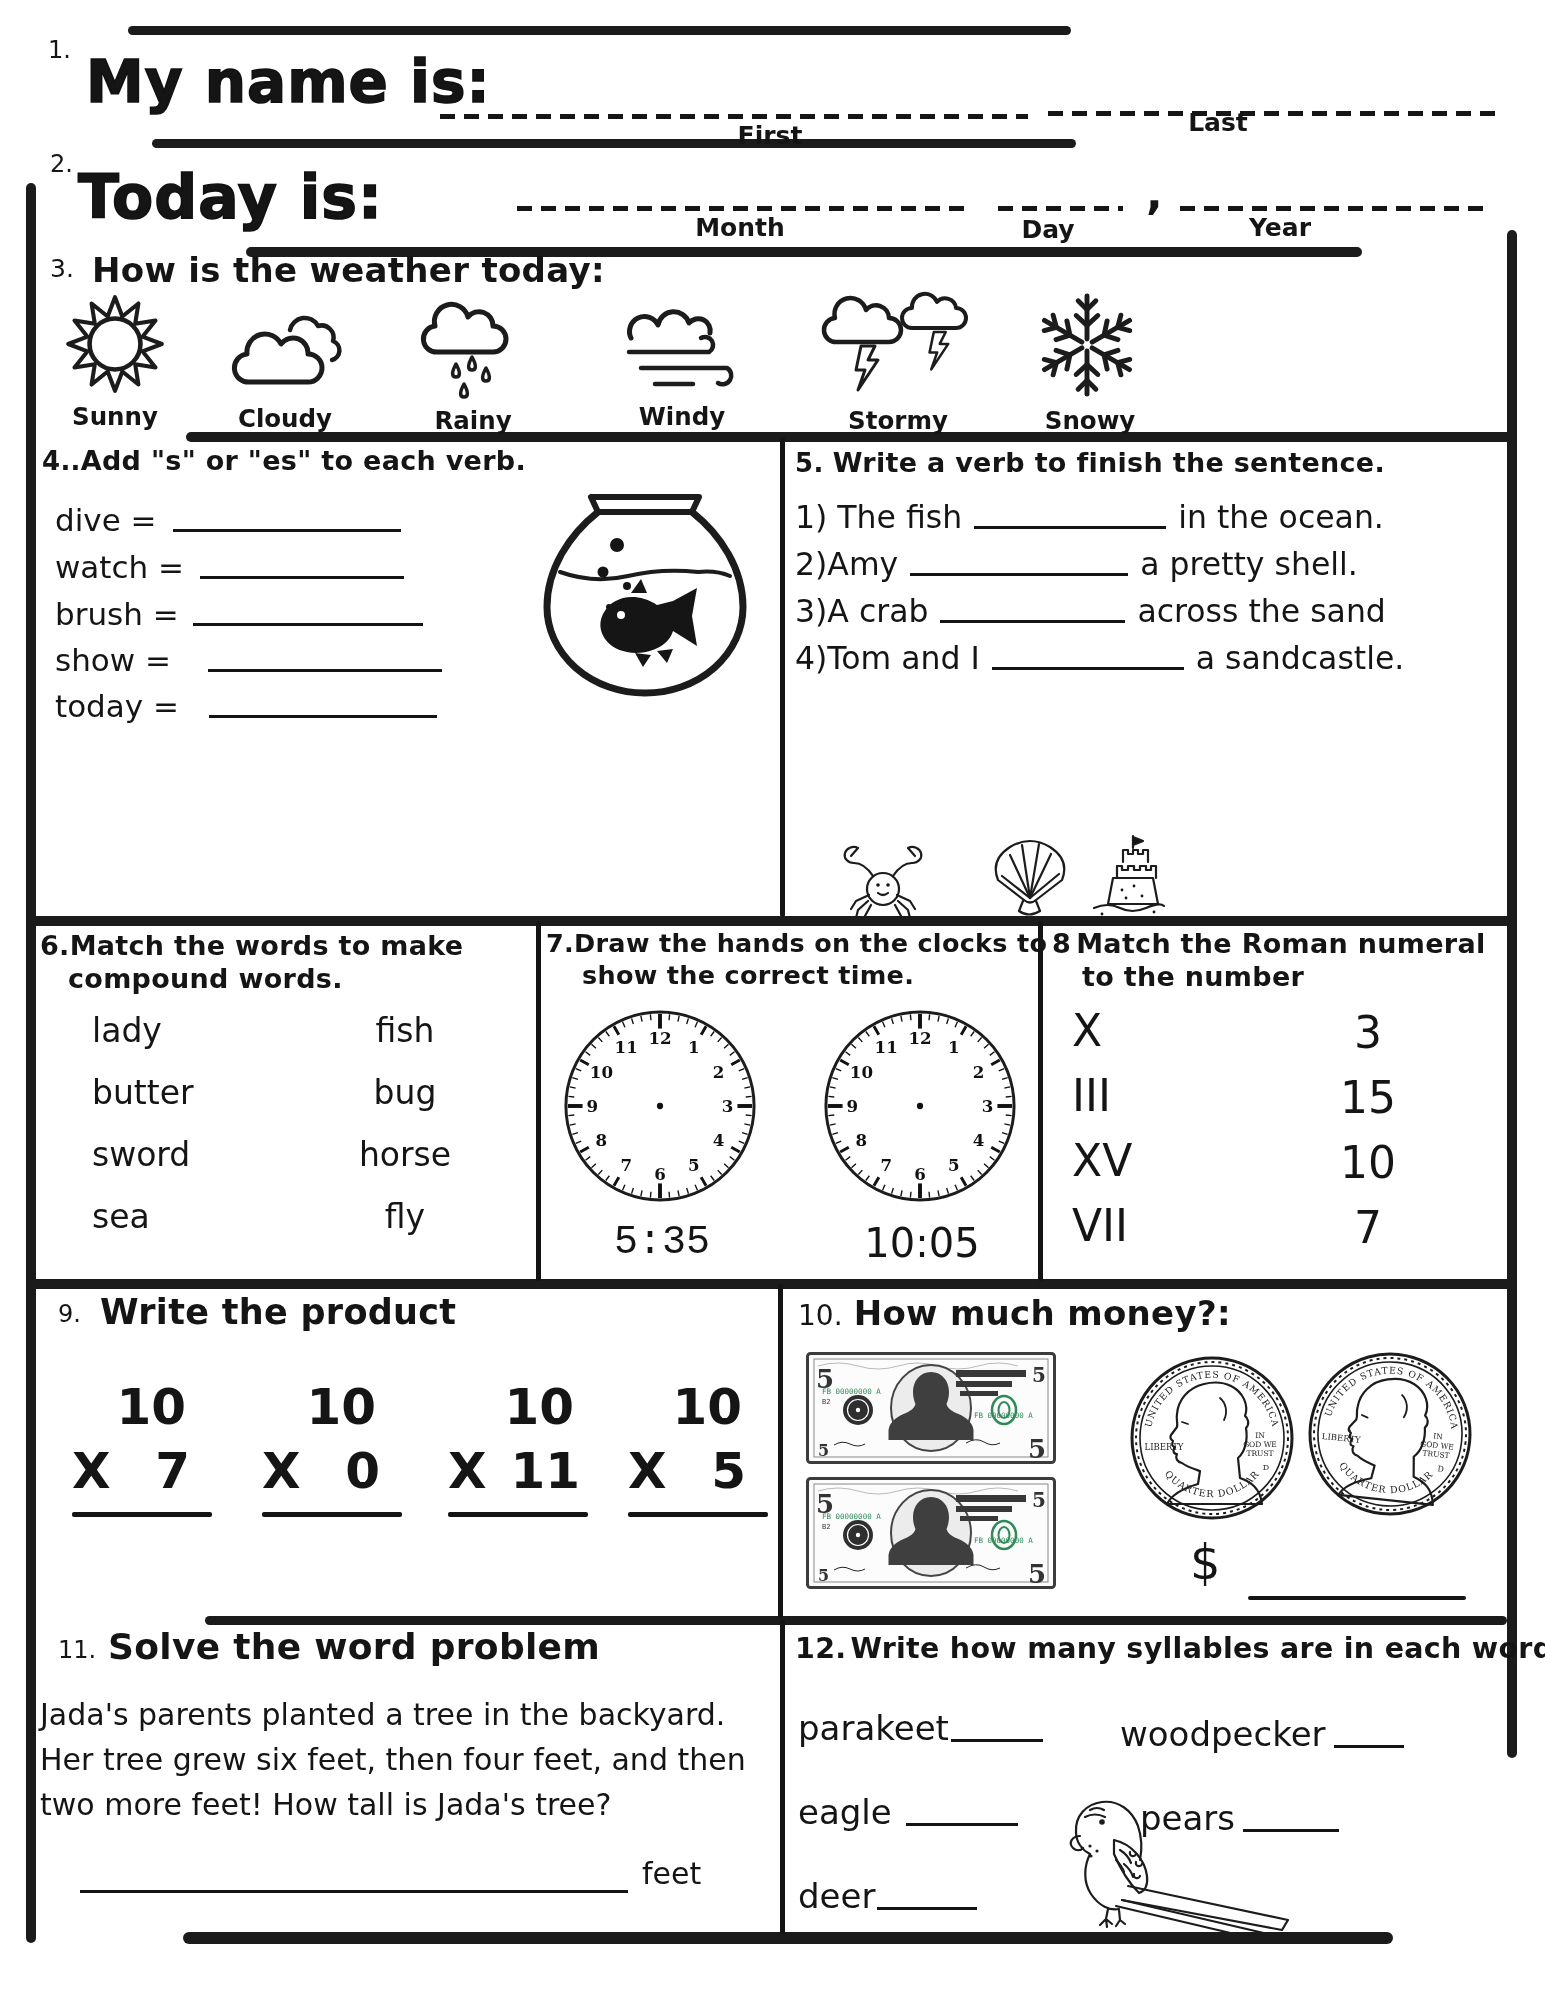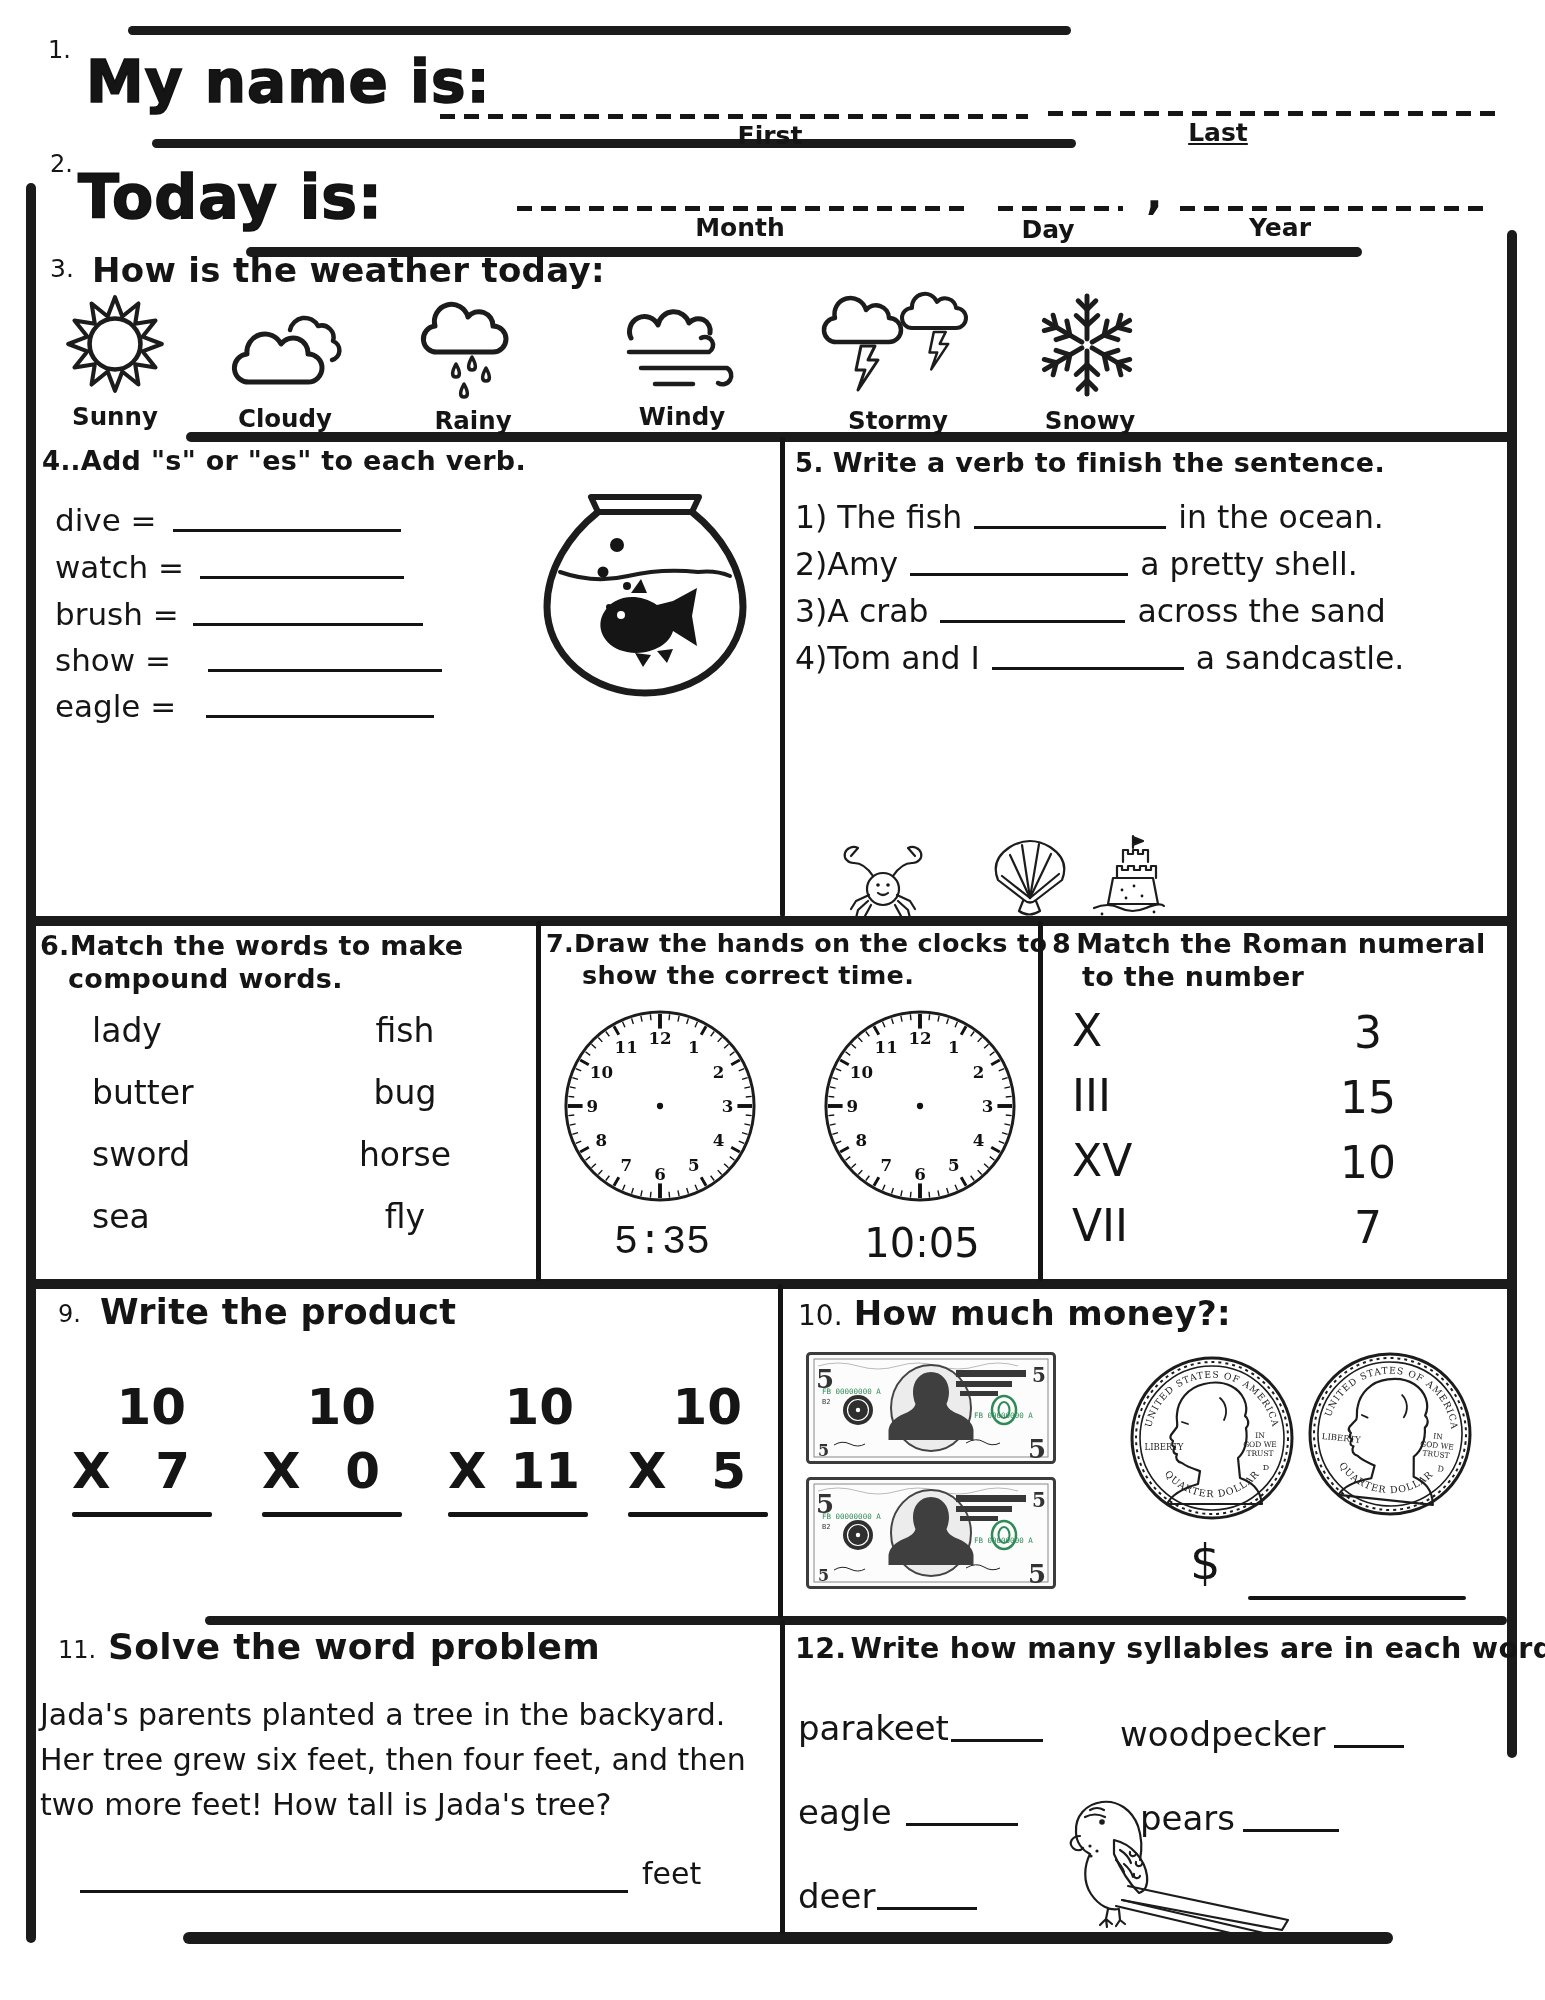--- a/index.html
+++ b/index.html
@@ -49,21 +49,21 @@
   <div class="vrule" style="left:536px;top:921px;width:5px;height:360px;"></div>
   <div class="vrule" style="left:1038px;top:921px;width:5px;height:360px;"></div>
   <div class="vrule" style="left:778px;top:1284px;width:5px;height:334px;"></div>
   <div class="vrule" style="left:780px;top:1620px;width:5px;height:314px;"></div>
 
   <div class="abs print" style="left:48px;top:36px;font-size:24px;">1.</div>
   <div class="abs brush" style="left:86px;top:48px;font-size:58px;">My name is:</div>
   <div class="dashline" style="left:440px;top:114px;width:588px;"></div>
   <div class="dashline" style="left:1048px;top:111px;width:452px;"></div>
   <div class="sublabel" style="left:770px;top:121px;">First</div>
-  <div class="sublabel" style="left:1218px;top:118px;text-decoration:underline;">Last</div>
+  <div class="sublabel" style="left:1218px;top:108px;">Last</div>
 
   <div class="abs print" style="left:50px;top:150px;font-size:24px;">2.</div>
   <div class="abs brush" style="left:78px;top:162px;font-size:60px;">Today is:</div>
   <div class="dashline" style="left:517px;top:206px;width:450px;"></div>
   <div class="dashline" style="left:998px;top:206px;width:125px;"></div>
   <div class="abs print" style="left:1146px;top:168px;font-size:44px;font-weight:700;">,</div>
   <div class="dashline" style="left:1180px;top:206px;width:312px;"></div>
   <div class="sublabel" style="left:740px;top:213px;">Month</div>
   <div class="sublabel" style="left:1048px;top:215px;">Day</div>
   <div class="sublabel" style="left:1280px;top:213px;">Year</div>
@@ -146,21 +146,21 @@
   </div>
   <div class="fill-row" style="left:55px;top:586px;height:46px;font-size:31px;">
     <span class="print">brush =</span>
       <span class="blankline" style="width:230px;margin-left:14px;"></span>
   </div>
   <div class="fill-row" style="left:55px;top:632px;height:46px;font-size:31px;gap:33px;">
     <span class="print">show =</span>
       <span class="blankline" style="width:234px;margin-left:4px;"></span>
   </div>
   <div class="fill-row" style="left:55px;top:678px;height:46px;font-size:31px;">
-    <span class="print">eagle =</span>
+    <span class="print">today =</span>
       <span class="blankline" style="width:228px;margin-left:30px;"></span>
   </div>
 
   <div class="abs" style="left:505px;top:487px;">
     <svg width="280" height="215" viewBox="0 0 280 215">
       <path class="ink" stroke-width="6" d="M86,10 h108 l-7,15 h-94 z"></path>
       <path class="ink" stroke-width="7" d="M93,25 C64,48 42,82 42,120 a98,86 0 0 0 196,0 C238,82 216,48 187,25"></path>
       <path class="ink" stroke-width="4" d="M55,85 q34,12 68,4 t70,-4 q18,-2 32,4"></path>
       <circle cx="112" cy="58" r="7" fill="#151515"></circle>
       <circle cx="98" cy="85" r="5.5" fill="#151515"></circle>

